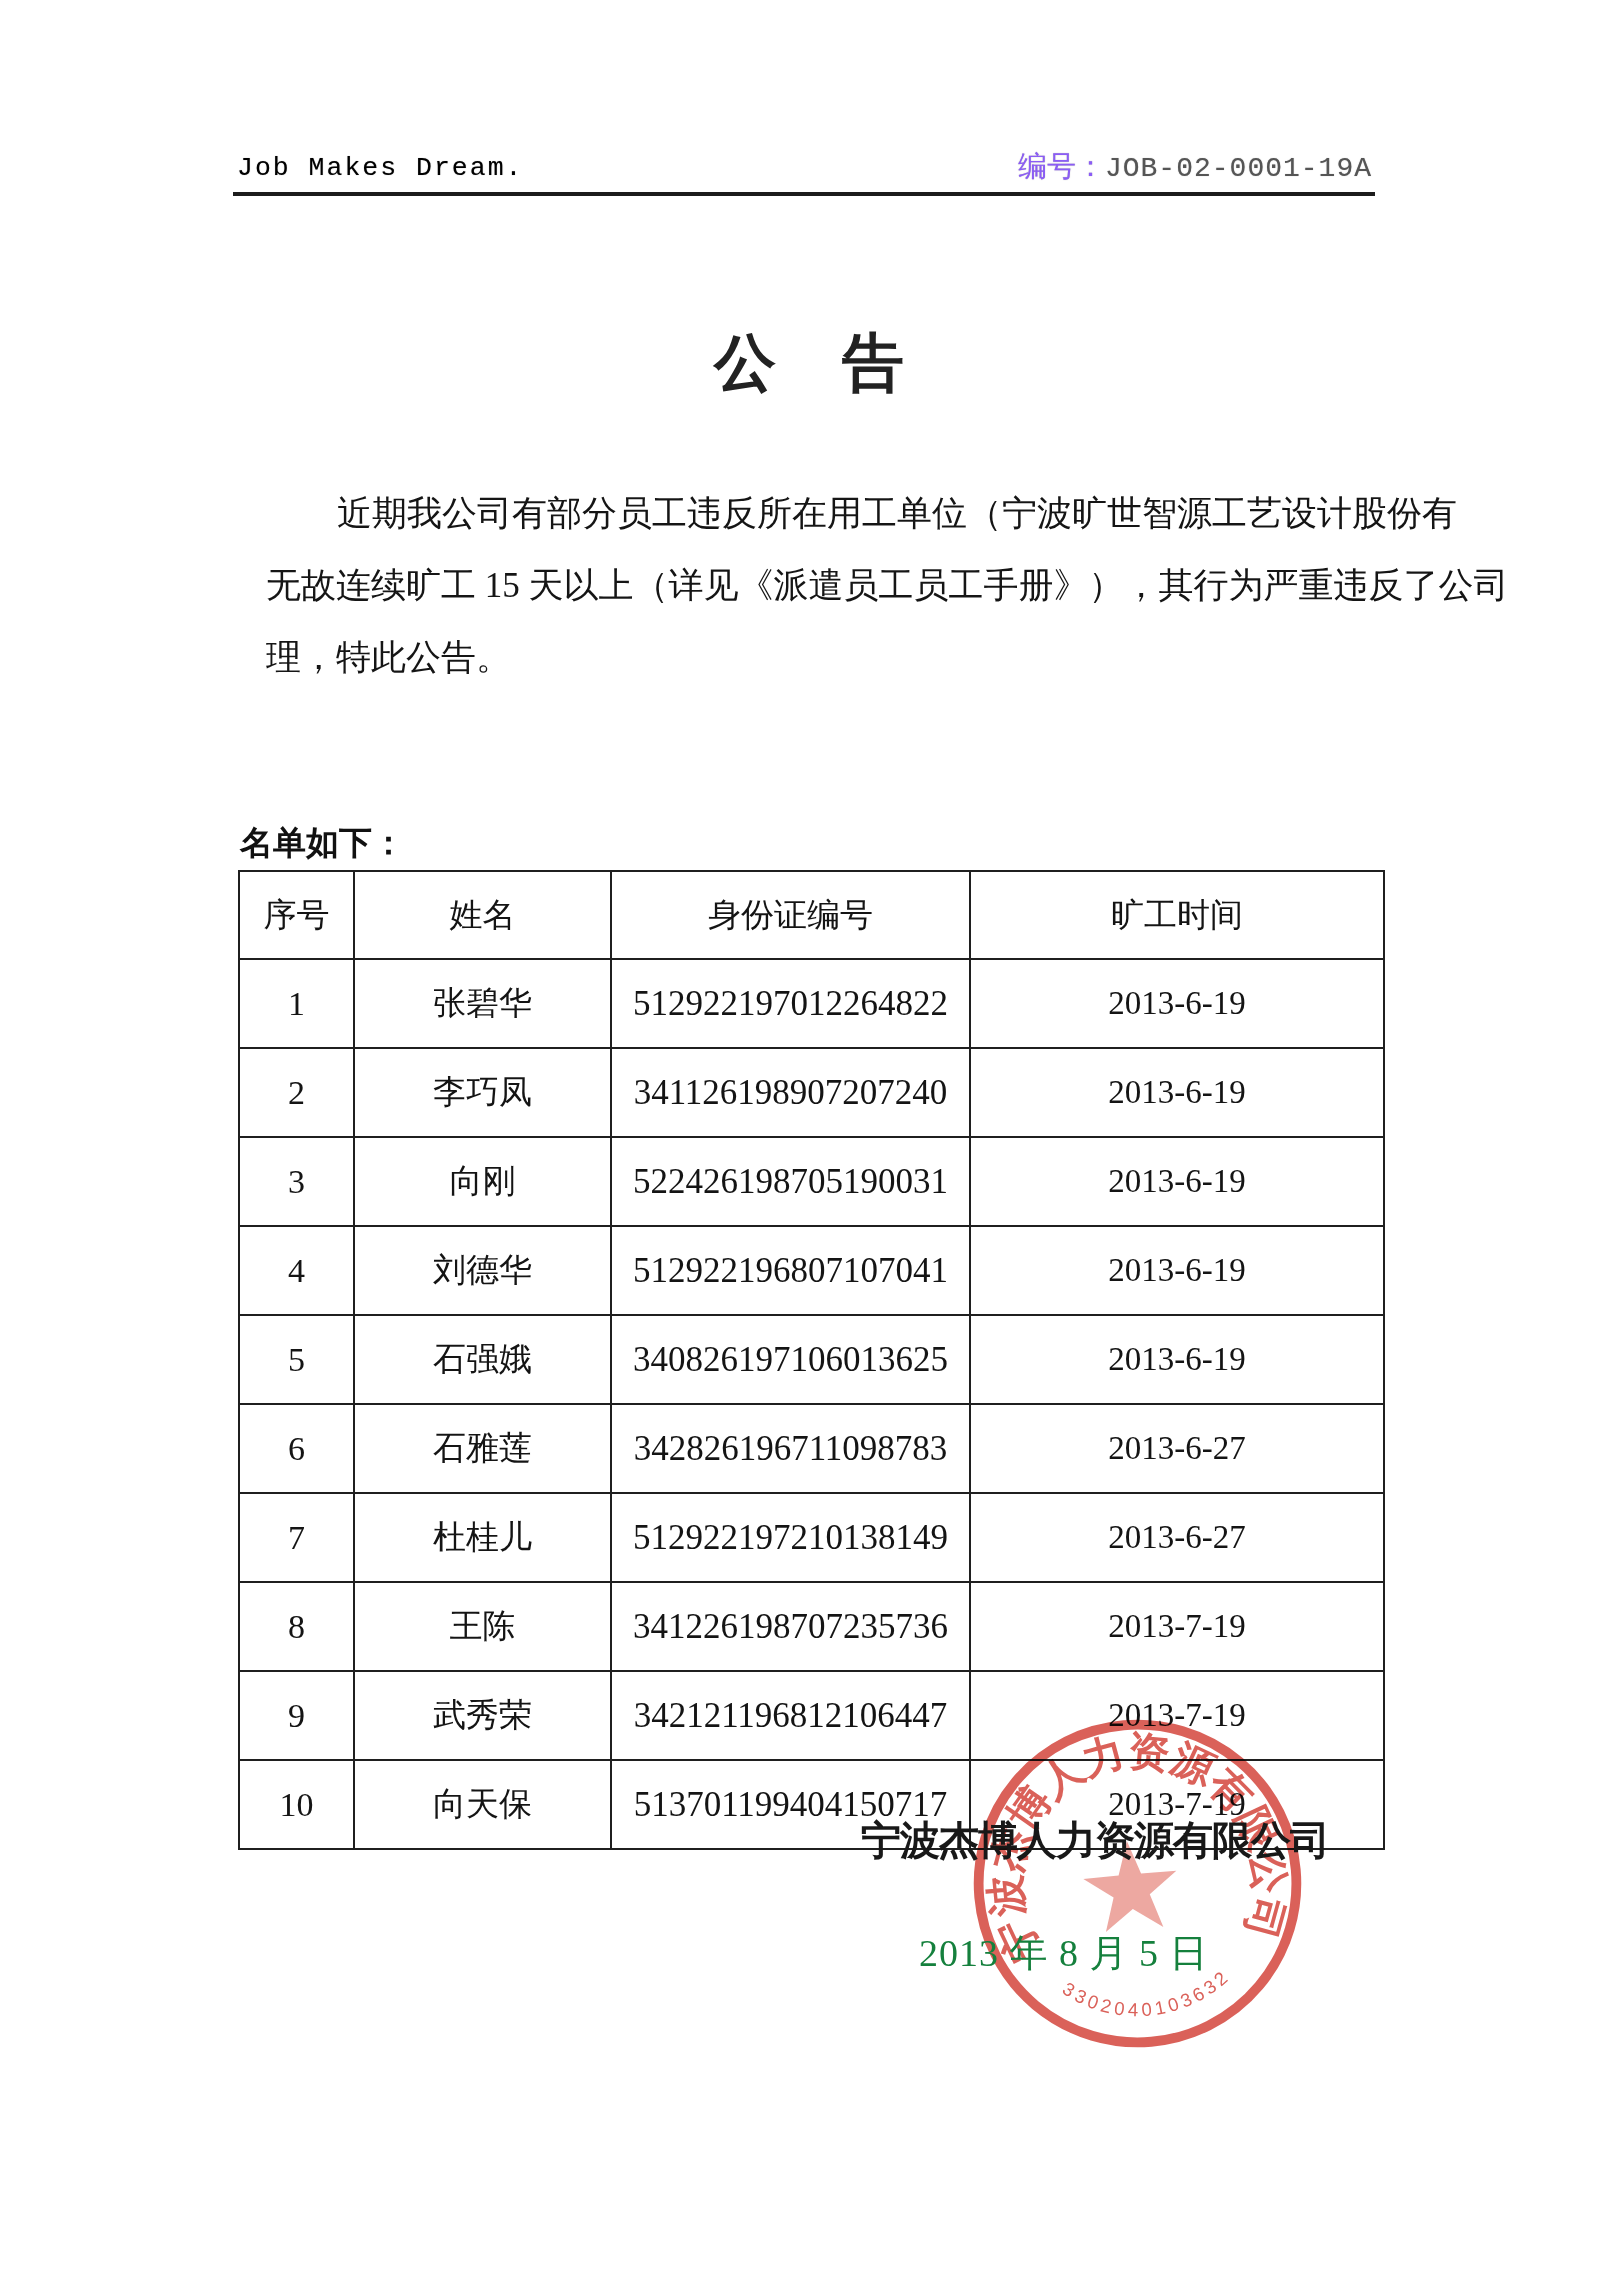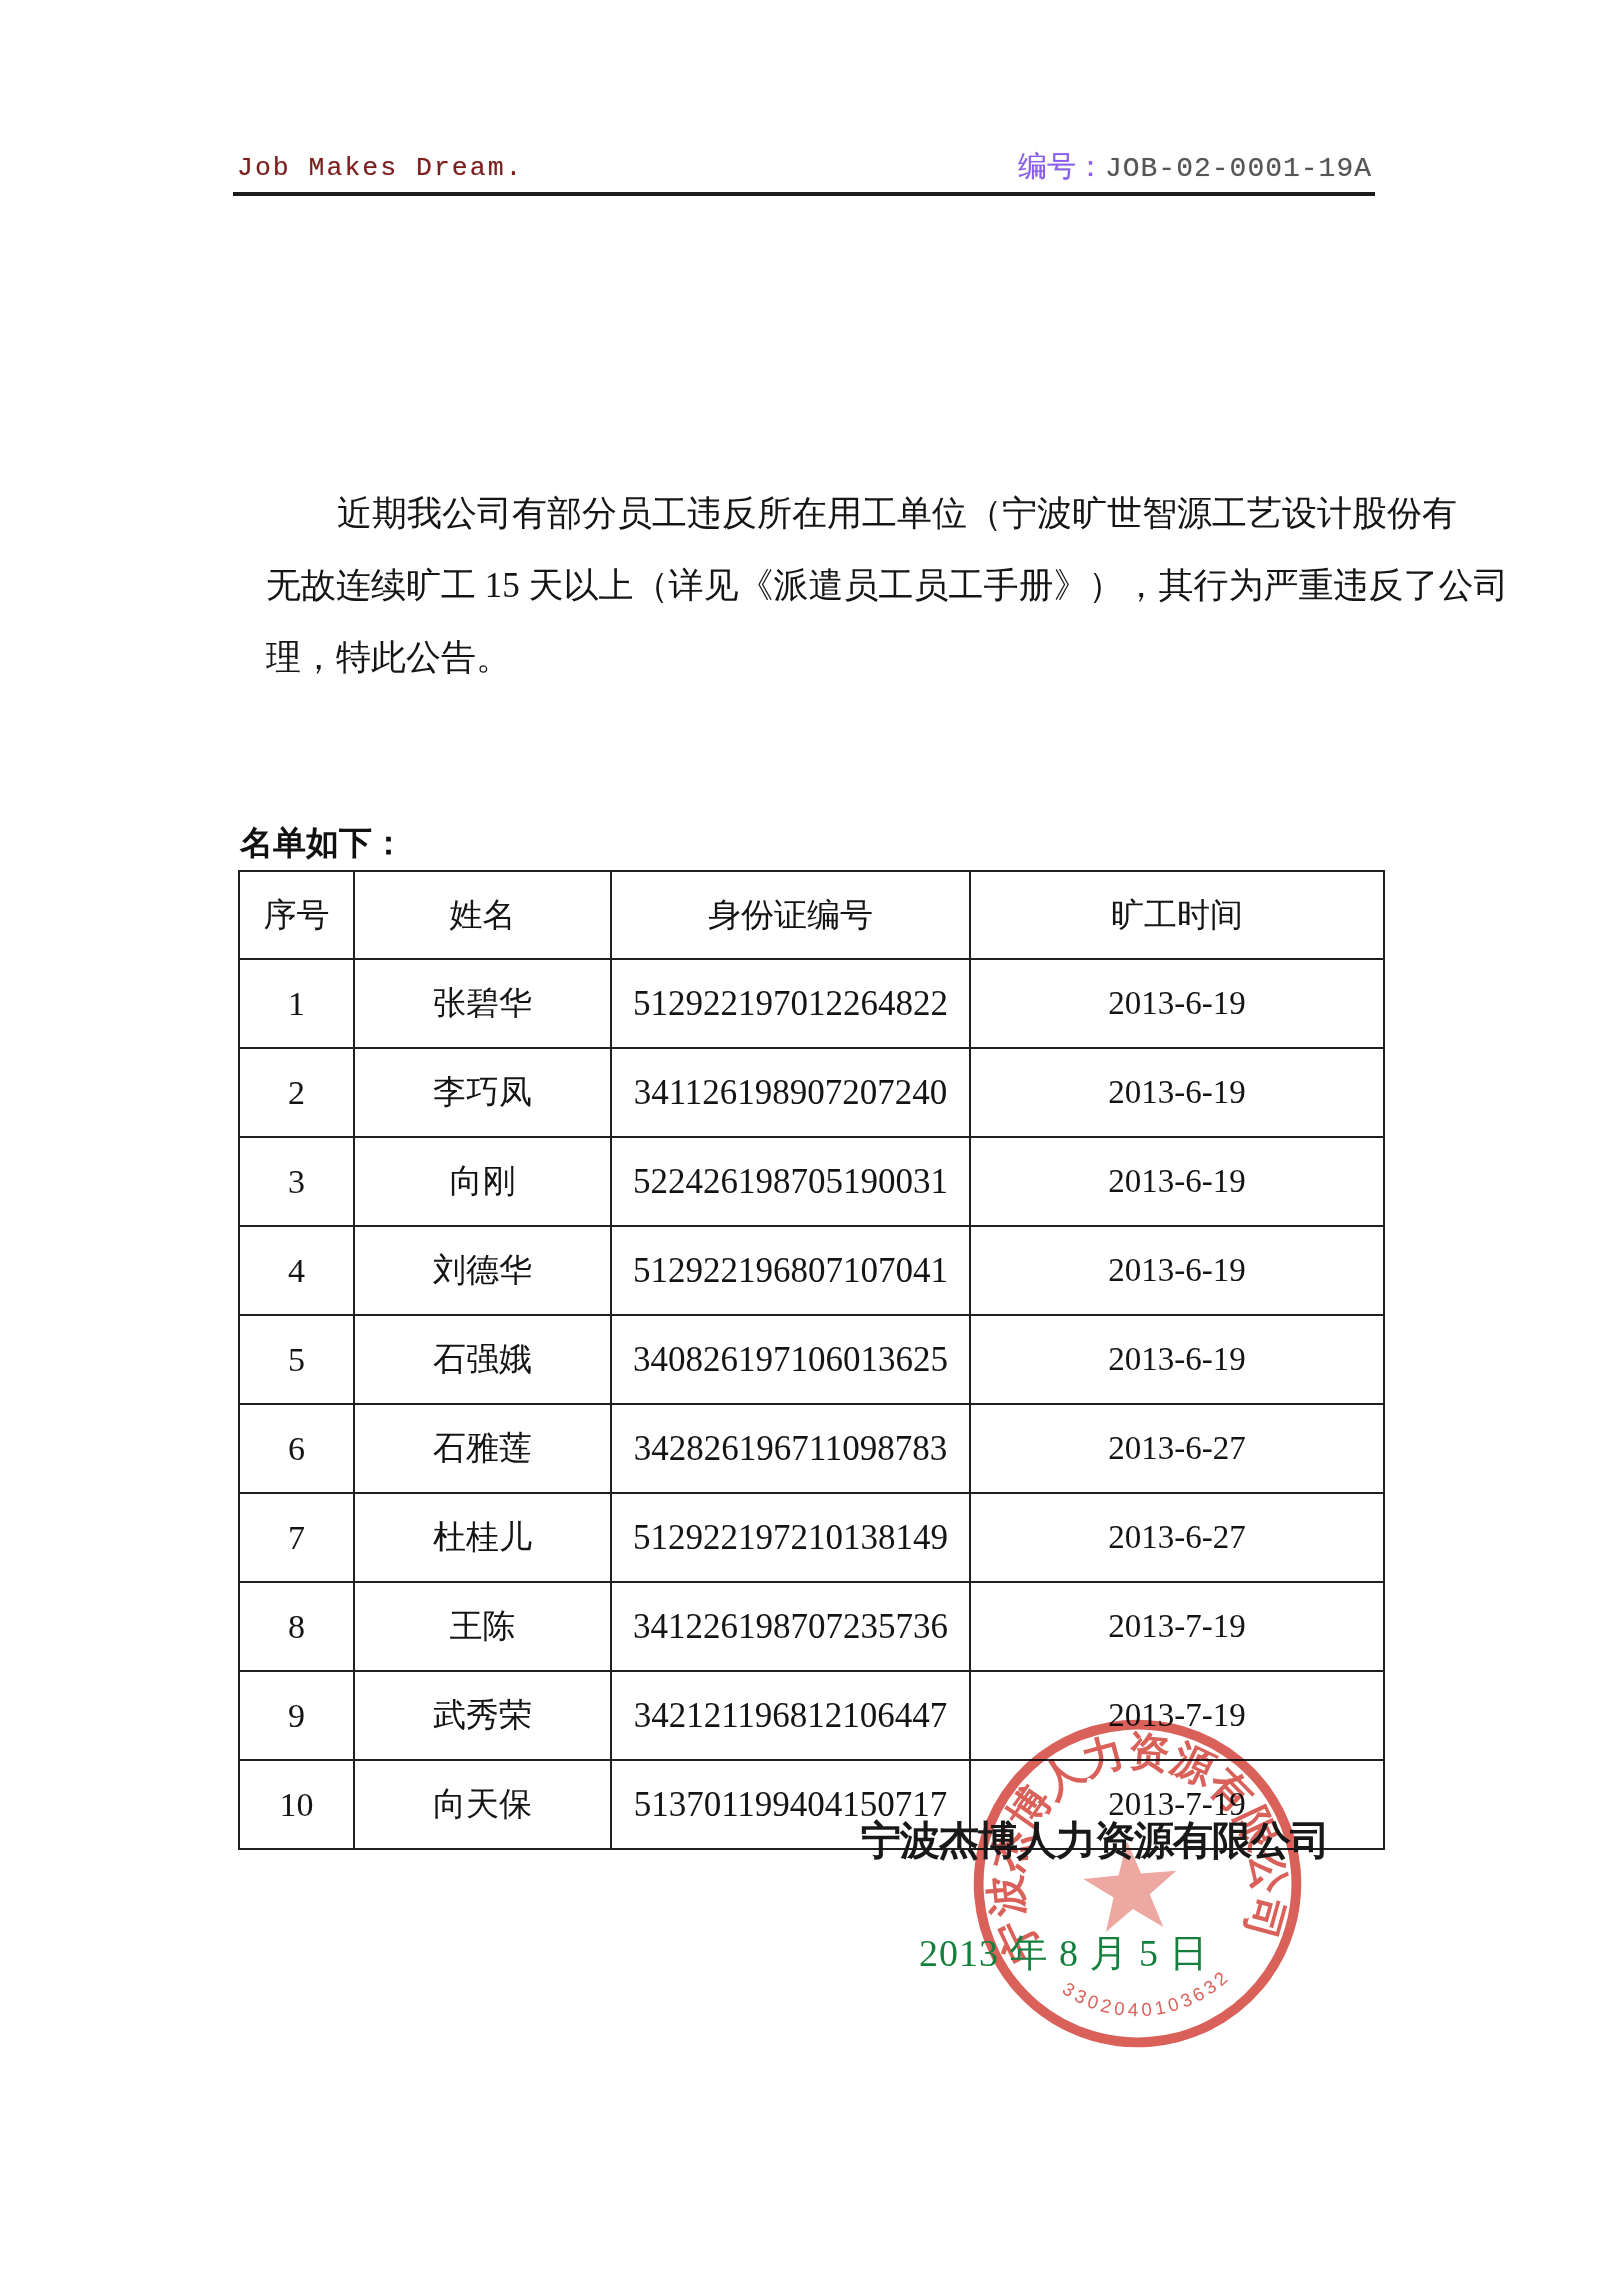--- a/index.html
+++ b/index.html
@@ -7,21 +7,21 @@
     width:1620px;height:2292px;background:#ffffff;position:relative;
     font-family:"Liberation Serif","DejaVu Serif",serif;color:#1b1b1b;
     overflow:hidden;
   }
   .page{position:absolute;inset:0;}
 
   
   .hdr-brand{
     position:absolute;left:237px;top:153px;
     font-family:"Liberation Mono","DejaVu Sans Mono",monospace;
-    font-size:26.5px;letter-spacing:2px;color:#7f1d1d;
+    font-size:26.5px;letter-spacing:2px;color:#000000;
     text-shadow:0 0 1px rgba(60,60,60,.45);
   }
   .hdr-doc{
     position:absolute;top:147px;right:248px;white-space:nowrap;
     font-size:29px;
   }
   .hdr-doc .lbl{color:#8b5cf6;font-weight:normal;text-shadow:0 0 1px rgba(90,90,90,.5);}
   .hdr-doc .val{
     font-family:"Liberation Mono","DejaVu Sans Mono",monospace;
     font-size:28px;color:#555;letter-spacing:1px;
@@ -92,20 +92,21 @@
 <body>
 
 <div class="page">
 
   <div class="hdr-brand">Job Makes Dream.</div>
   <div class="hdr-doc">
     <span class="lbl">编号：</span><span class="val">JOB-02-0001-19A</span>
   </div>
   <div class="hdr-rule"></div>
 
+  <div class="doc-title">公　告</div>
 
   <div class="body-par">
       <div class="para-line first">近期我公司有部分员工违反所在用工单位（宁波旷世智源工艺设计股份有</div>
       <div class="para-line">无故连续旷工 15 天以上（详见《派遣员工员工手册》），其行为严重违反了公司</div>
       <div class="para-line last">理，特此公告。</div>
     </div>
 
   <div class="list-label">名单如下：</div>
 
   <table class="roster">

